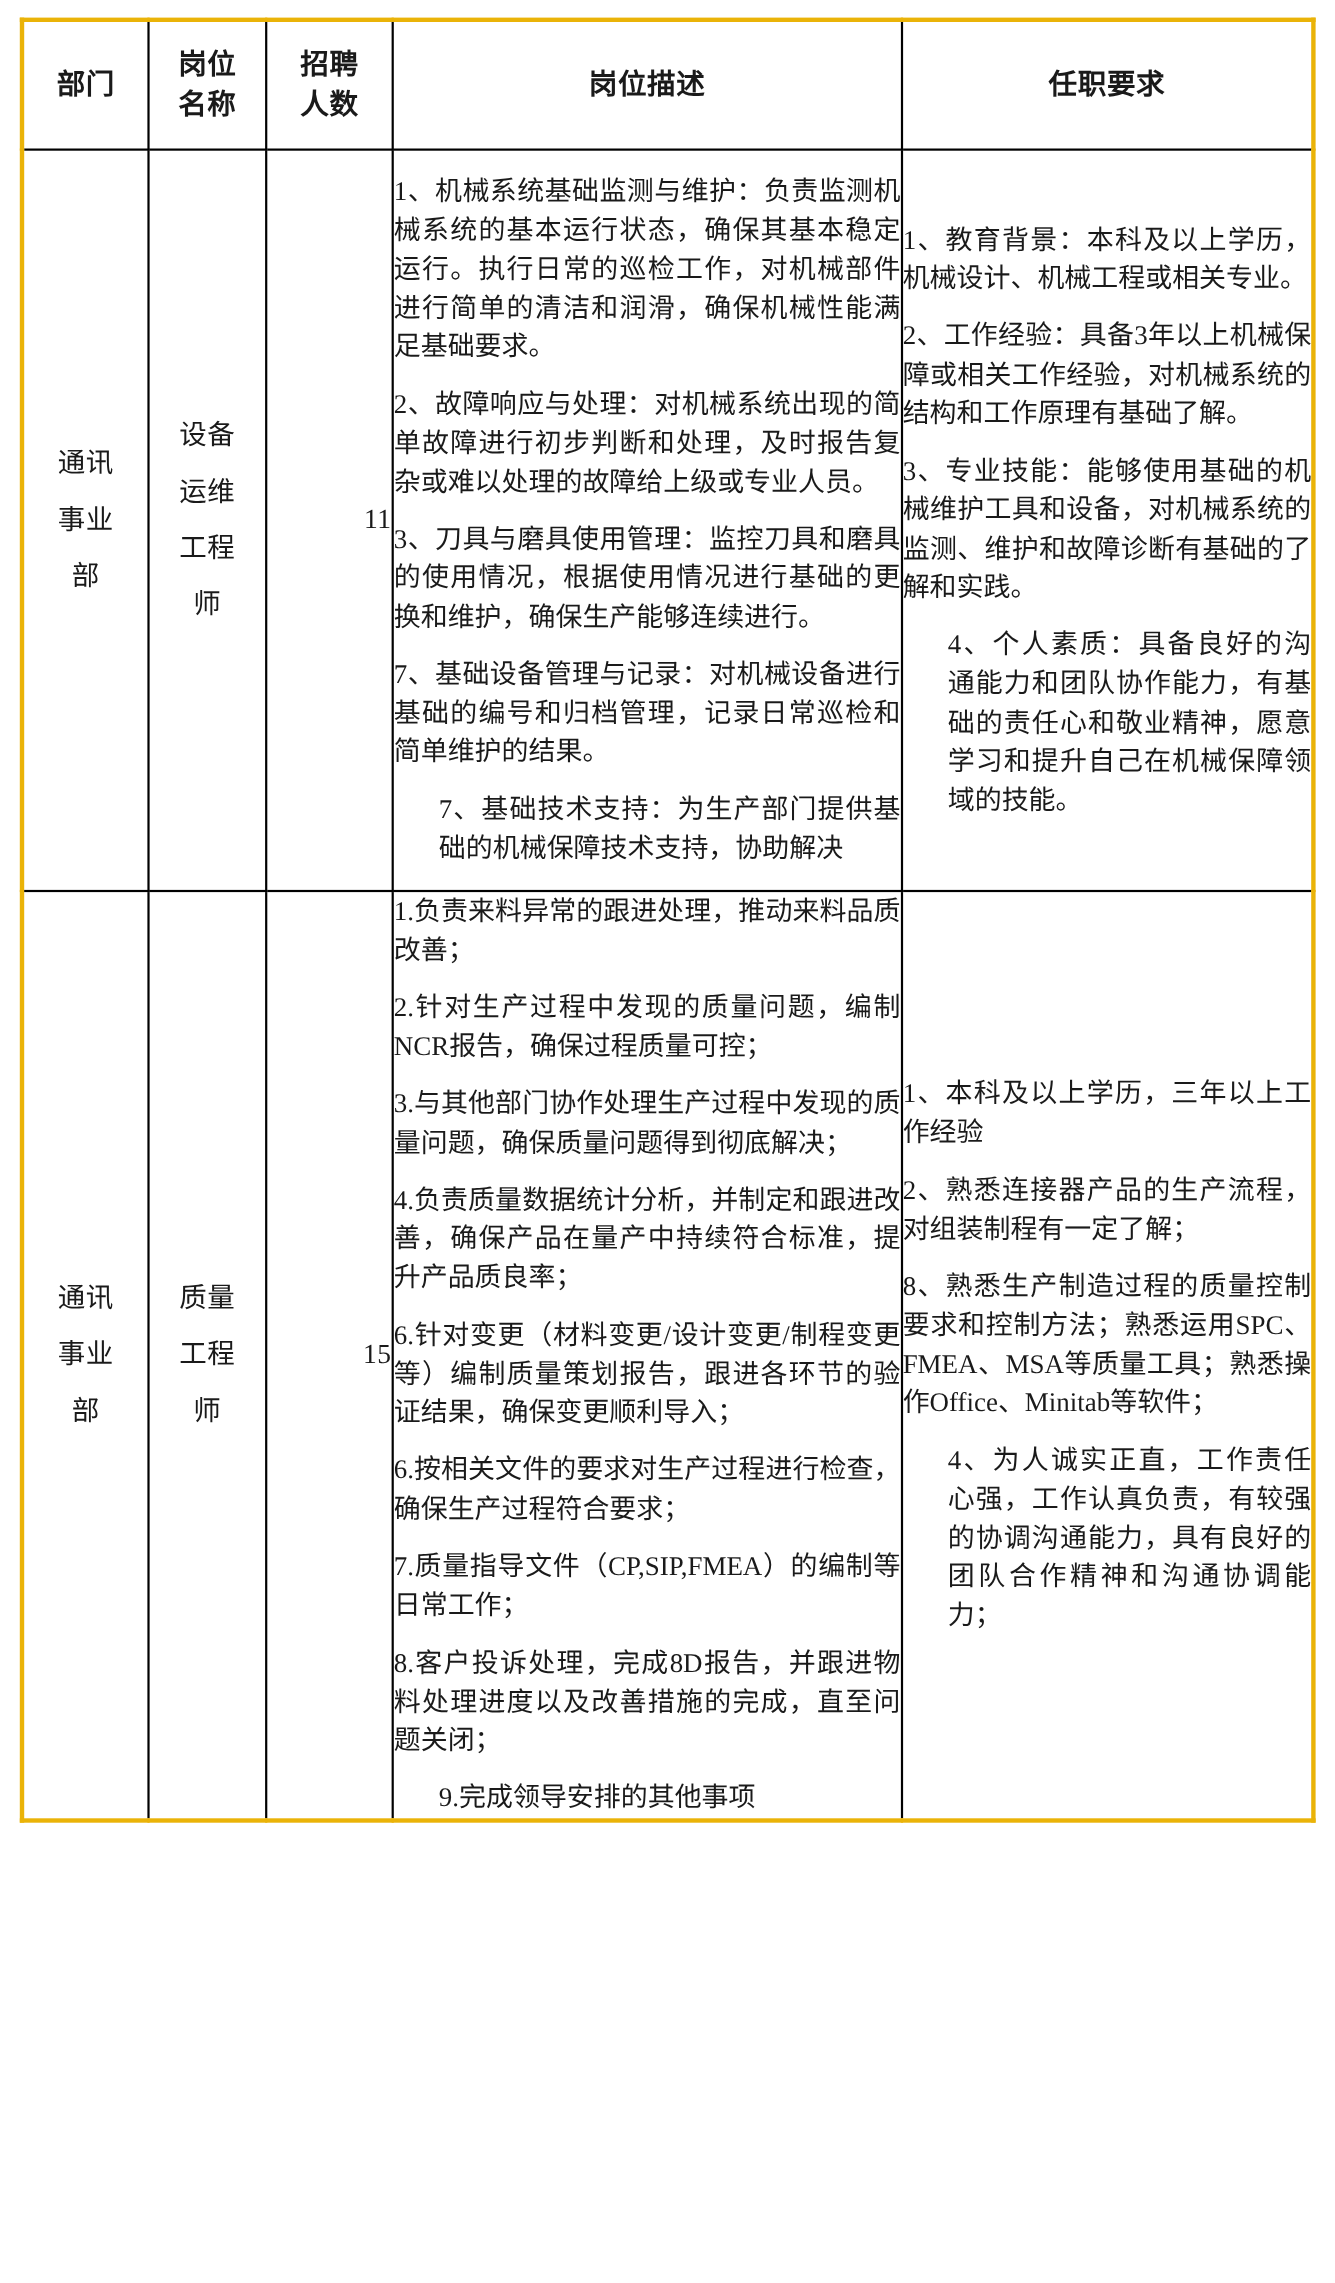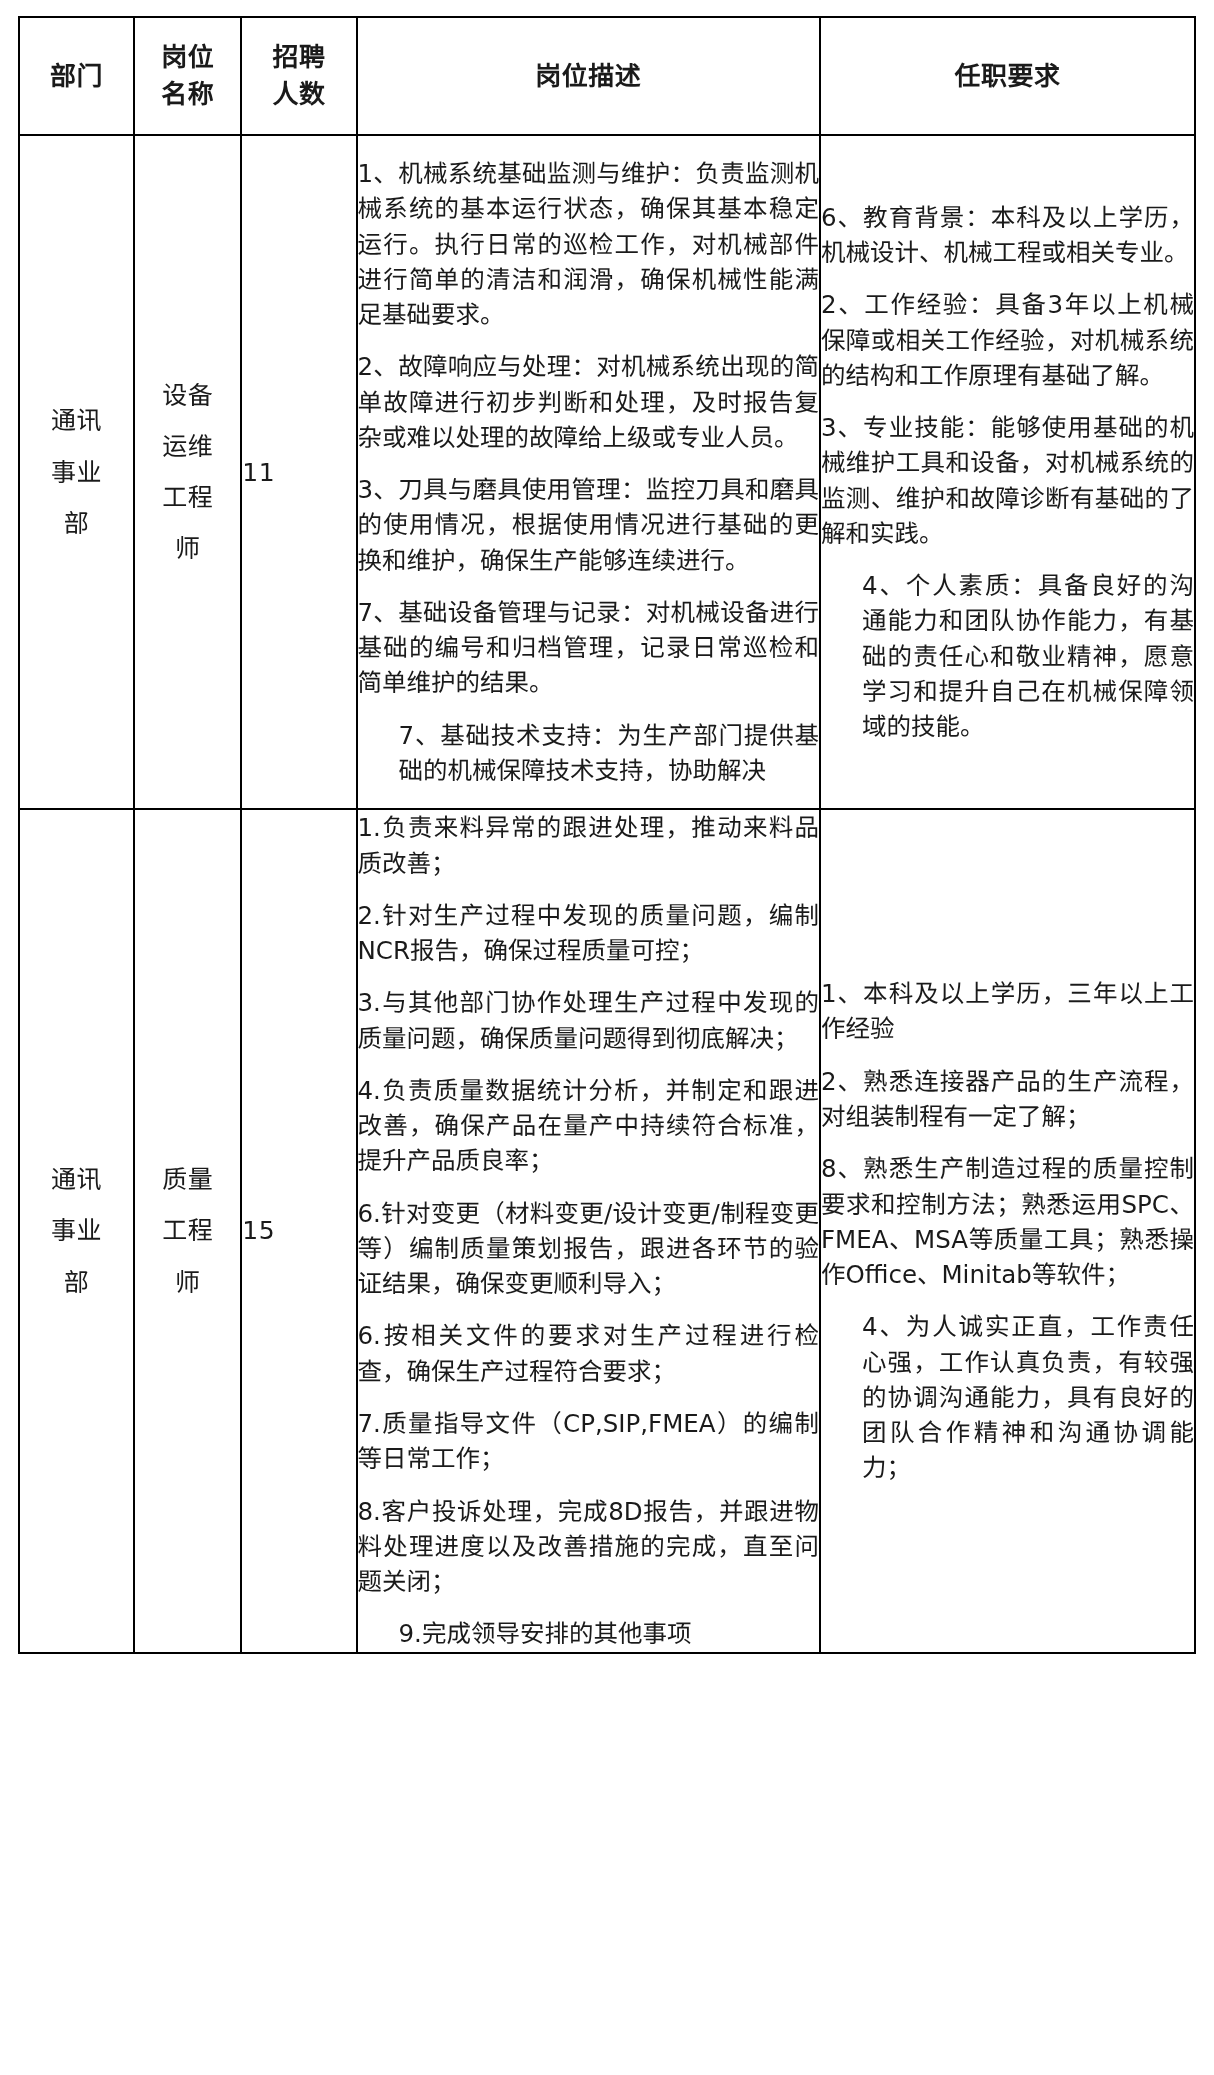--- a/index.html
+++ b/index.html
@@ -19,21 +19,22 @@
   .page {
     width: 1214px;
     padding: 16px 18px 18px 18px;
     background: #ffffff;
   }
 
   table.recruit-table {
     width: 100%;
     border-collapse: collapse;
     table-layout: fixed;
-    border: 2px solid #eab308;
+    border: 4px solid #eab308;
+    font-family: Liberation Serif, serif;
   }
 
   table.recruit-table td,
   table.recruit-table th {
     border: 2px solid #000;
     vertical-align: middle;
     padding: 0;
     background: #fff;
   }
 
@@ -67,21 +68,21 @@
     line-height: 2.05;
     letter-spacing: 0.5px;
     padding: 6px 2px;
   }
   td.cell-narrow .stack-line {
     display: block;
     white-space: nowrap;
   }
 
   td.cell-count {
-    text-align: left;
+    text-align: right;
     font-size: 25px;
     letter-spacing: 0.5px;
     border-radius: 22px;
   }
 
   
   td.cell-text {
     font-size: 24.5px;
     line-height: 1.44;
     text-align: justify;
@@ -165,21 +166,21 @@
         </td>
         <td class="cell-count">11</td>
         <td class="cell-text cell-desc">
           <p>1、机械系统基础监测与维护：负责监测机械系统的基本运行状态，确保其基本稳定运行。执行日常的巡检工作，对机械部件进行简单的清洁和润滑，确保机械性能满足基础要求。</p>
           <p>2、故障响应与处理：对机械系统出现的简单故障进行初步判断和处理，及时报告复杂或难以处理的故障给上级或专业人员。</p>
           <p>3、刀具与磨具使用管理：监控刀具和磨具的使用情况，根据使用情况进行基础的更换和维护，确保生产能够连续进行。</p>
           <p>7、基础设备管理与记录：对机械设备进行基础的编号和归档管理，记录日常巡检和简单维护的结果。</p>
           <p>7、基础技术支持：为生产部门提供基础的机械保障技术支持，协助解决</p>
         </td>
         <td class="cell-text cell-req">
-          <p>6、教育背景：本科及以上学历，机械设计、机械工程或相关专业。</p>
+          <p>1、教育背景：本科及以上学历，机械设计、机械工程或相关专业。</p>
           <p>2、工作经验：具备3年以上机械保障或相关工作经验，对机械系统的结构和工作原理有基础了解。</p>
           <p>3、专业技能：能够使用基础的机械维护工具和设备，对机械系统的监测、维护和故障诊断有基础的了解和实践。</p>
           <p>4、个人素质：具备良好的沟通能力和团队协作能力，有基础的责任心和敬业精神，愿意学习和提升自己在机械保障领域的技能。</p>
         </td>
       </tr>
 
       <tr class="row-2">
         <td class="cell-narrow">
           <span class="stack-line">通讯</span>
           <span class="stack-line">事业</span>

